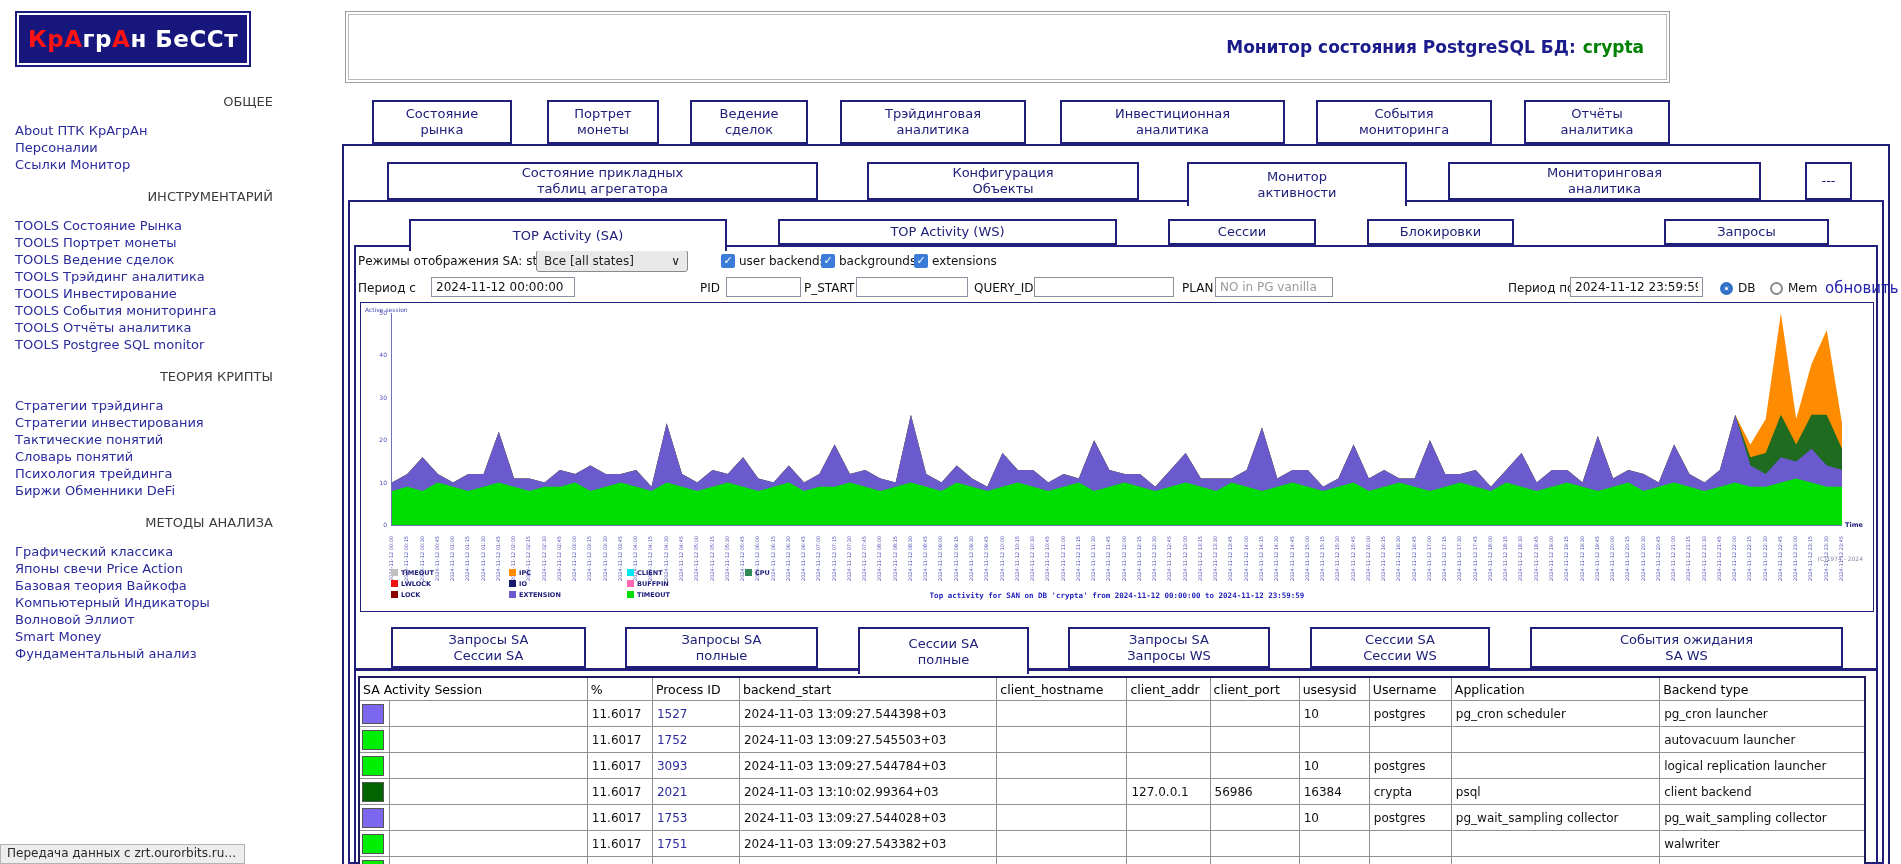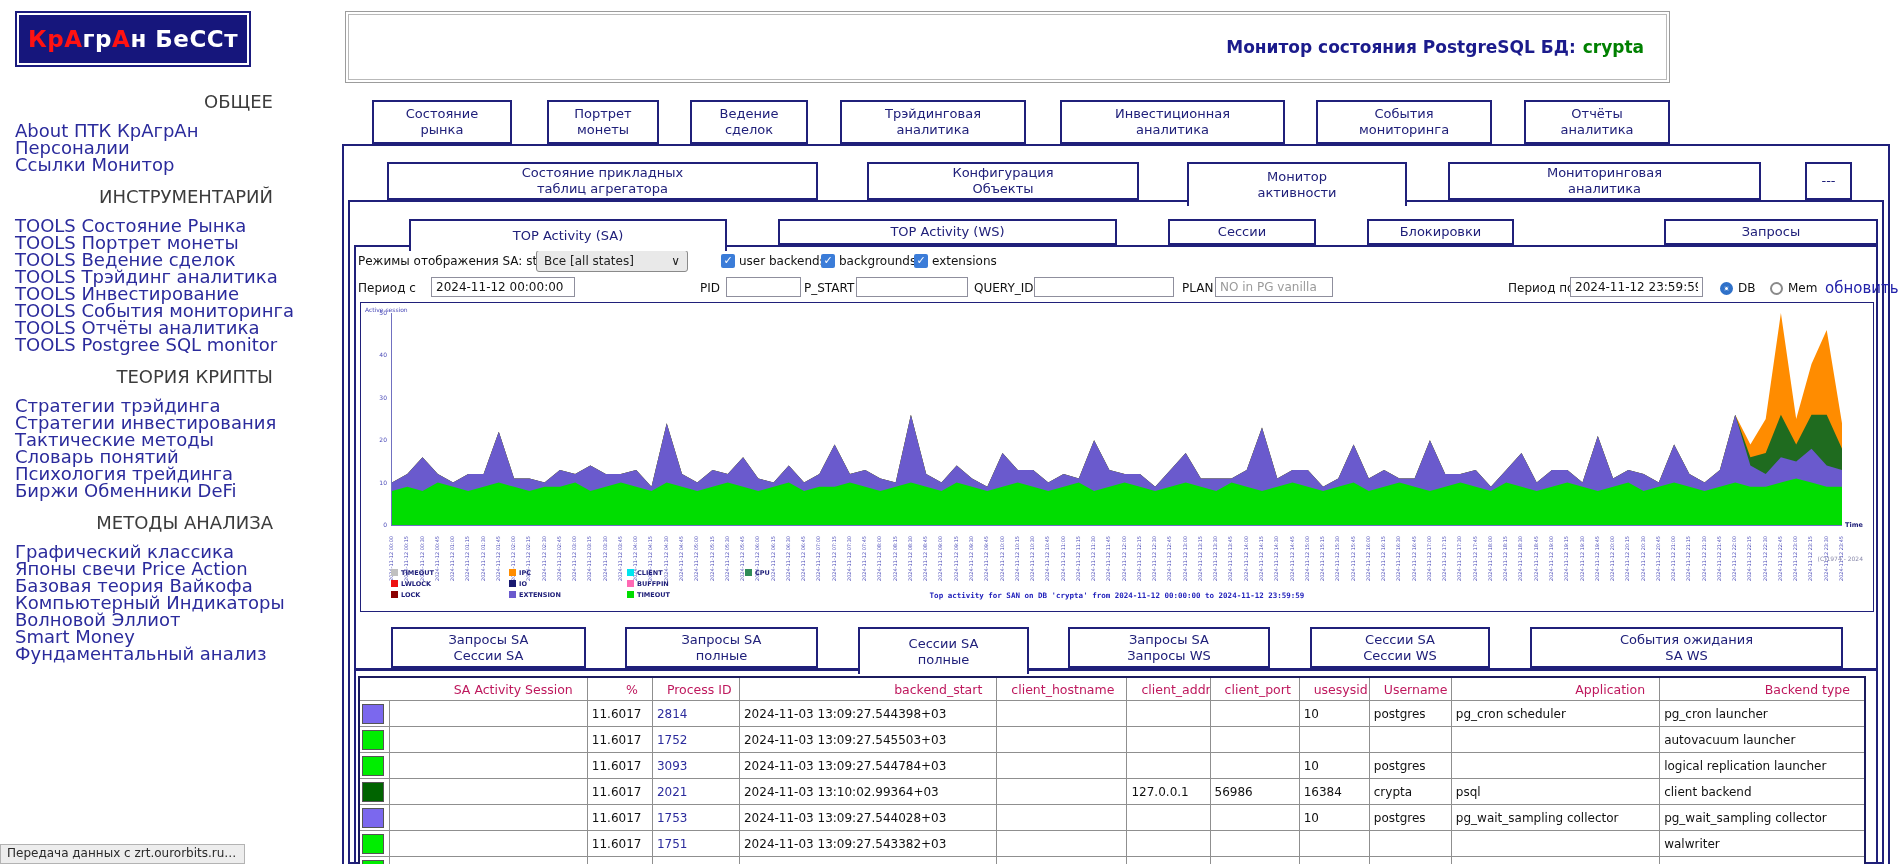--- a/index.html
+++ b/index.html
@@ -3,21 +3,21 @@
 <meta charset="utf-8">
 <style>
   html,body{margin:0;padding:0;width:1901px;height:864px;overflow:hidden;background:#fff;
     font-family:"DejaVu Sans",sans-serif;}
   
   #sidebar{position:absolute;left:0;top:0;width:332px;height:864px;}
   #logo{position:absolute;left:15px;top:11px;width:236px;height:56px;border:2px solid #1b1b7e;
     background:#fff;padding:2px;box-sizing:border-box;}
   #logo-inner{width:100%;height:100%;background:#16167c;display:flex;align-items:center;justify-content:center;
     font-weight:bold;font-size:23px;letter-spacing:.5px;}
-  #sidebar-nav{position:absolute;left:15px;top:84px;width:258px;font-size:18px;line-height:17px;}
+  #sidebar-nav{position:absolute;left:15px;top:84px;width:258px;font-size:13px;line-height:17px;}
   .sec-title{color:#3c3c3c;text-align:right;margin:9px 0 12px 0;}
   .slink{color:#2b2b9c;cursor:pointer;white-space:nowrap;}
   .sgroup{margin-bottom:15px;}
   
   #status-bar{position:absolute;left:0;bottom:0;height:15px;background:#ededed;border:1px solid #b3b3b3;
     font-size:12px;color:#2a2a2a;padding:1px 8px 2px 6px;white-space:nowrap;}
   
   #main{position:absolute;left:342px;top:0;width:1559px;height:864px;}
   #hdr-box{position:absolute;left:3px;top:11px;width:1325px;height:72px;border:1px solid #9c9c9c;
     padding:2px;box-sizing:border-box;}
@@ -63,22 +63,22 @@
   #legend{position:absolute;left:30px;top:264px;display:grid;grid-template-rows:repeat(3,11px);
     grid-auto-flow:column;grid-auto-columns:118px;}
   .lgi{display:flex;align-items:center;font-size:6.5px;color:#20207a;font-weight:bold;}
   .lgsw{width:7px;height:7px;margin-right:3px;display:inline-block;}
   #chart-caption{position:absolute;left:50%;transform:translateX(-50%);top:288px;font-size:7.5px;
     font-weight:bold;color:#2222bb;white-space:nowrap;font-family:"DejaVu Sans Mono",monospace;}
   #chart-footnote{position:absolute;right:10px;top:252px;font-size:6px;color:#8888aa;}
   
   #tbl{position:absolute;left:16px;top:676px;z-index:3;border-collapse:collapse;border:2px solid #1b1b5e;
     background:#fff;table-layout:fixed;width:1508px;}
-  #tbl th{border:1px solid #8f8f8f;font-size:12.5px;font-weight:normal;color:#be185d;height:22px;
-    text-align:right;padding:0 14px;overflow:hidden;white-space:nowrap;}
+  #tbl th{border:1px solid #8f8f8f;font-size:12.5px;font-weight:normal;color:#000000;height:22px;
+    text-align:left;padding:0 3px;overflow:hidden;white-space:nowrap;}
   #tbl td{border:1px solid #8f8f8f;font-size:12px;color:#111;height:25px;padding:0 4px;
     overflow:hidden;white-space:nowrap;}
   #tbl td.pid{color:#2b2b9c;}
   .swatch{width:20px;height:18px;border:1px solid #555;}
 </style>
 </head>
 <body>
 
 <div id="sidebar">
   <div id="logo">
@@ -104,21 +104,21 @@
         <div class="slink">TOOLS Трэйдинг аналитика</div>
         <div class="slink">TOOLS Инвестирование</div>
         <div class="slink">TOOLS События мониторинга</div>
         <div class="slink">TOOLS Отчёты аналитика</div>
         <div class="slink">TOOLS Postgree SQL monitor</div>
       </div>
       <div class="sec-title">ТЕОРИЯ КРИПТЫ</div>
       <div class="sgroup">
         <div class="slink">Стратегии трэйдинга</div>
         <div class="slink">Стратегии инвестирования</div>
-        <div class="slink">Тактические методы</div>
+        <div class="slink">Тактические понятий</div>
         <div class="slink">Словарь понятий</div>
         <div class="slink">Психология трейдинга</div>
         <div class="slink">Биржи Обменники DeFi</div>
       </div>
       <div class="sec-title">МЕТОДЫ АНАЛИЗА</div>
       <div class="sgroup">
         <div class="slink">Графический классика</div>
         <div class="slink">Японы свечи Price Action</div>
         <div class="slink">Базовая теория Вайкофа</div>
         <div class="slink">Компьютерный Индикаторы</div>
@@ -199,21 +199,21 @@
     </div>
   <div class="tab" style="left:436px;top:219px;width:339px;height:26px;">
     <span>TOP Activity (WS)</span>
     </div>
   <div class="tab" style="left:826px;top:219px;width:148px;height:26px;">
     <span>Сессии</span>
     </div>
   <div class="tab" style="left:1025px;top:219px;width:147px;height:26px;">
     <span>Блокировки</span>
     </div>
-  <div class="tab" style="left:1322px;top:219px;width:214px;height:26px;">
+  <div class="tab" style="left:1322px;top:219px;width:165px;height:26px;">
     <span>Запросы</span>
     </div>
 
   <div class="ctl-row" style="top:250px;">
     <span class="lbl" style="left:0;">Режимы отображения SA: state</span>
     <div class="sel" style="left:178px;width:152px;">
       <span>Все [all states]</span>
       <span>∨</span>
     </div>
     <div class="ckwrap" style="left:363px;">
@@ -472,21 +472,21 @@
         <th>Backend type</th>
       </tr>
     </thead>
     <tbody id="tbl-body">
         <tr>
           <td style="padding: 0px 2px;">
             <div class="swatch" style="background: rgb(123, 104, 238);"></div>
           </td>
           <td></td>
           <td>11.6017</td>
-          <td class="pid">2814</td>
+          <td class="pid">1527</td>
           <td>2024-11-03 13:09:27.544398+03</td>
           <td></td>
           <td></td>
           <td></td>
           <td>10</td>
           <td>postgres</td>
           <td>pg_cron scheduler</td>
           <td>pg_cron launcher</td>
         </tr>
         <tr>

